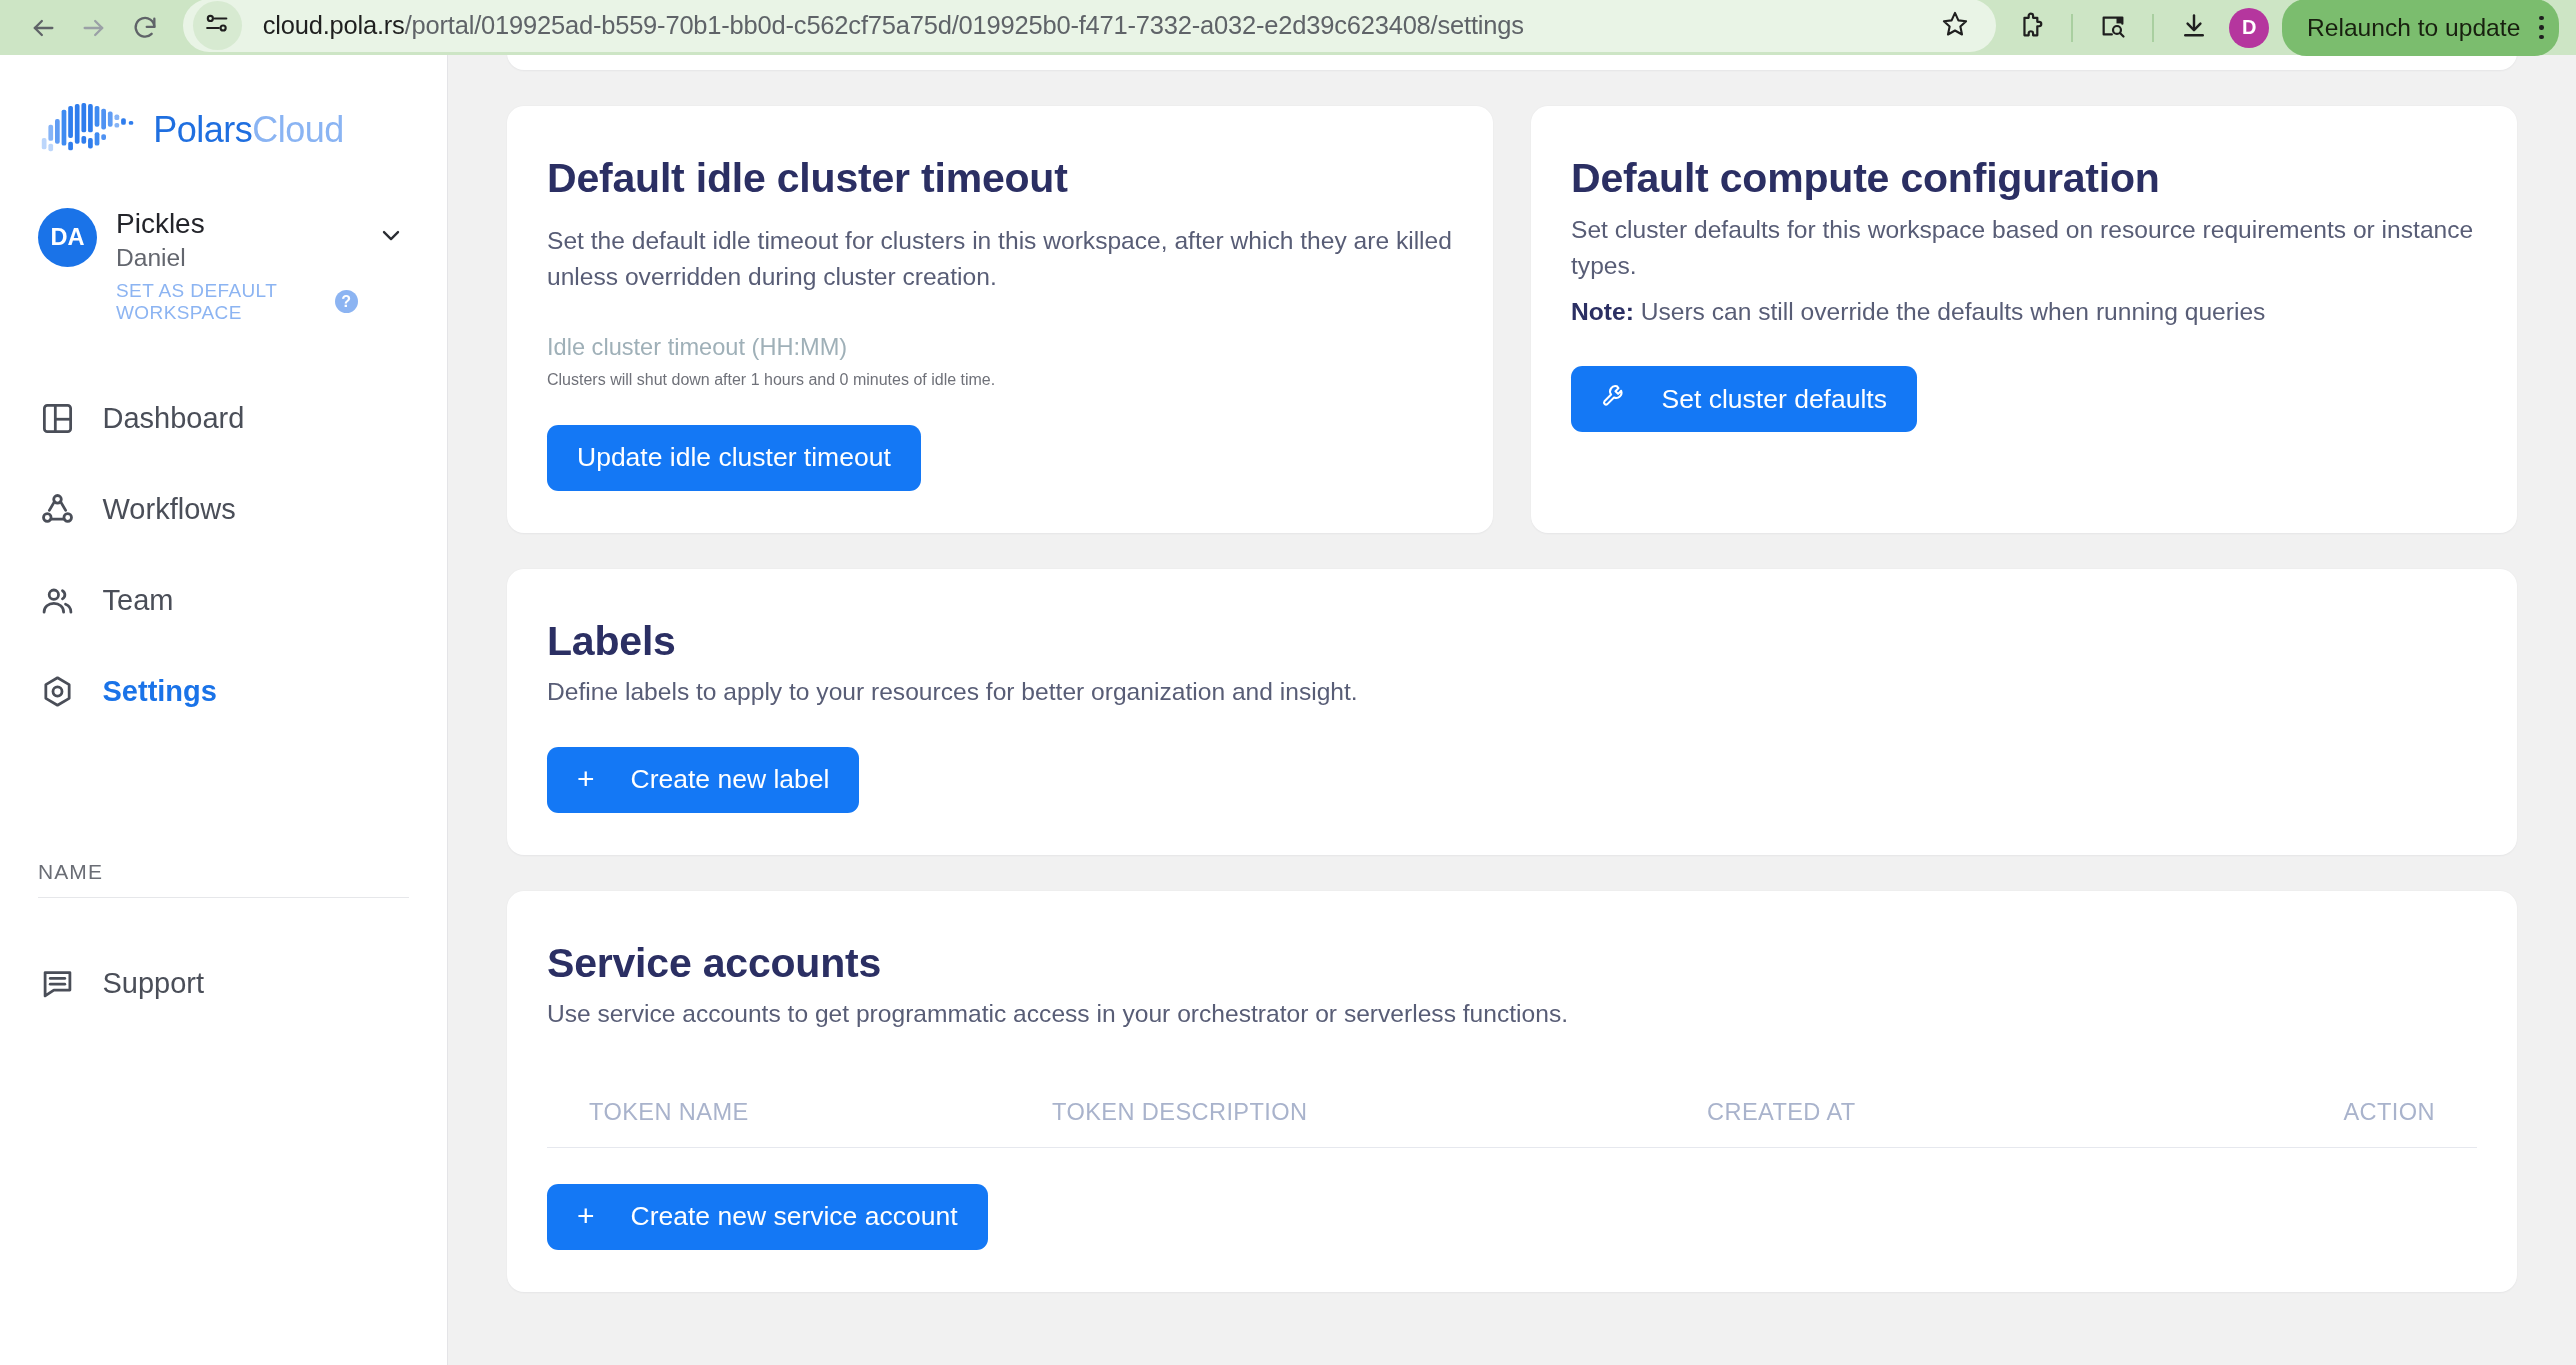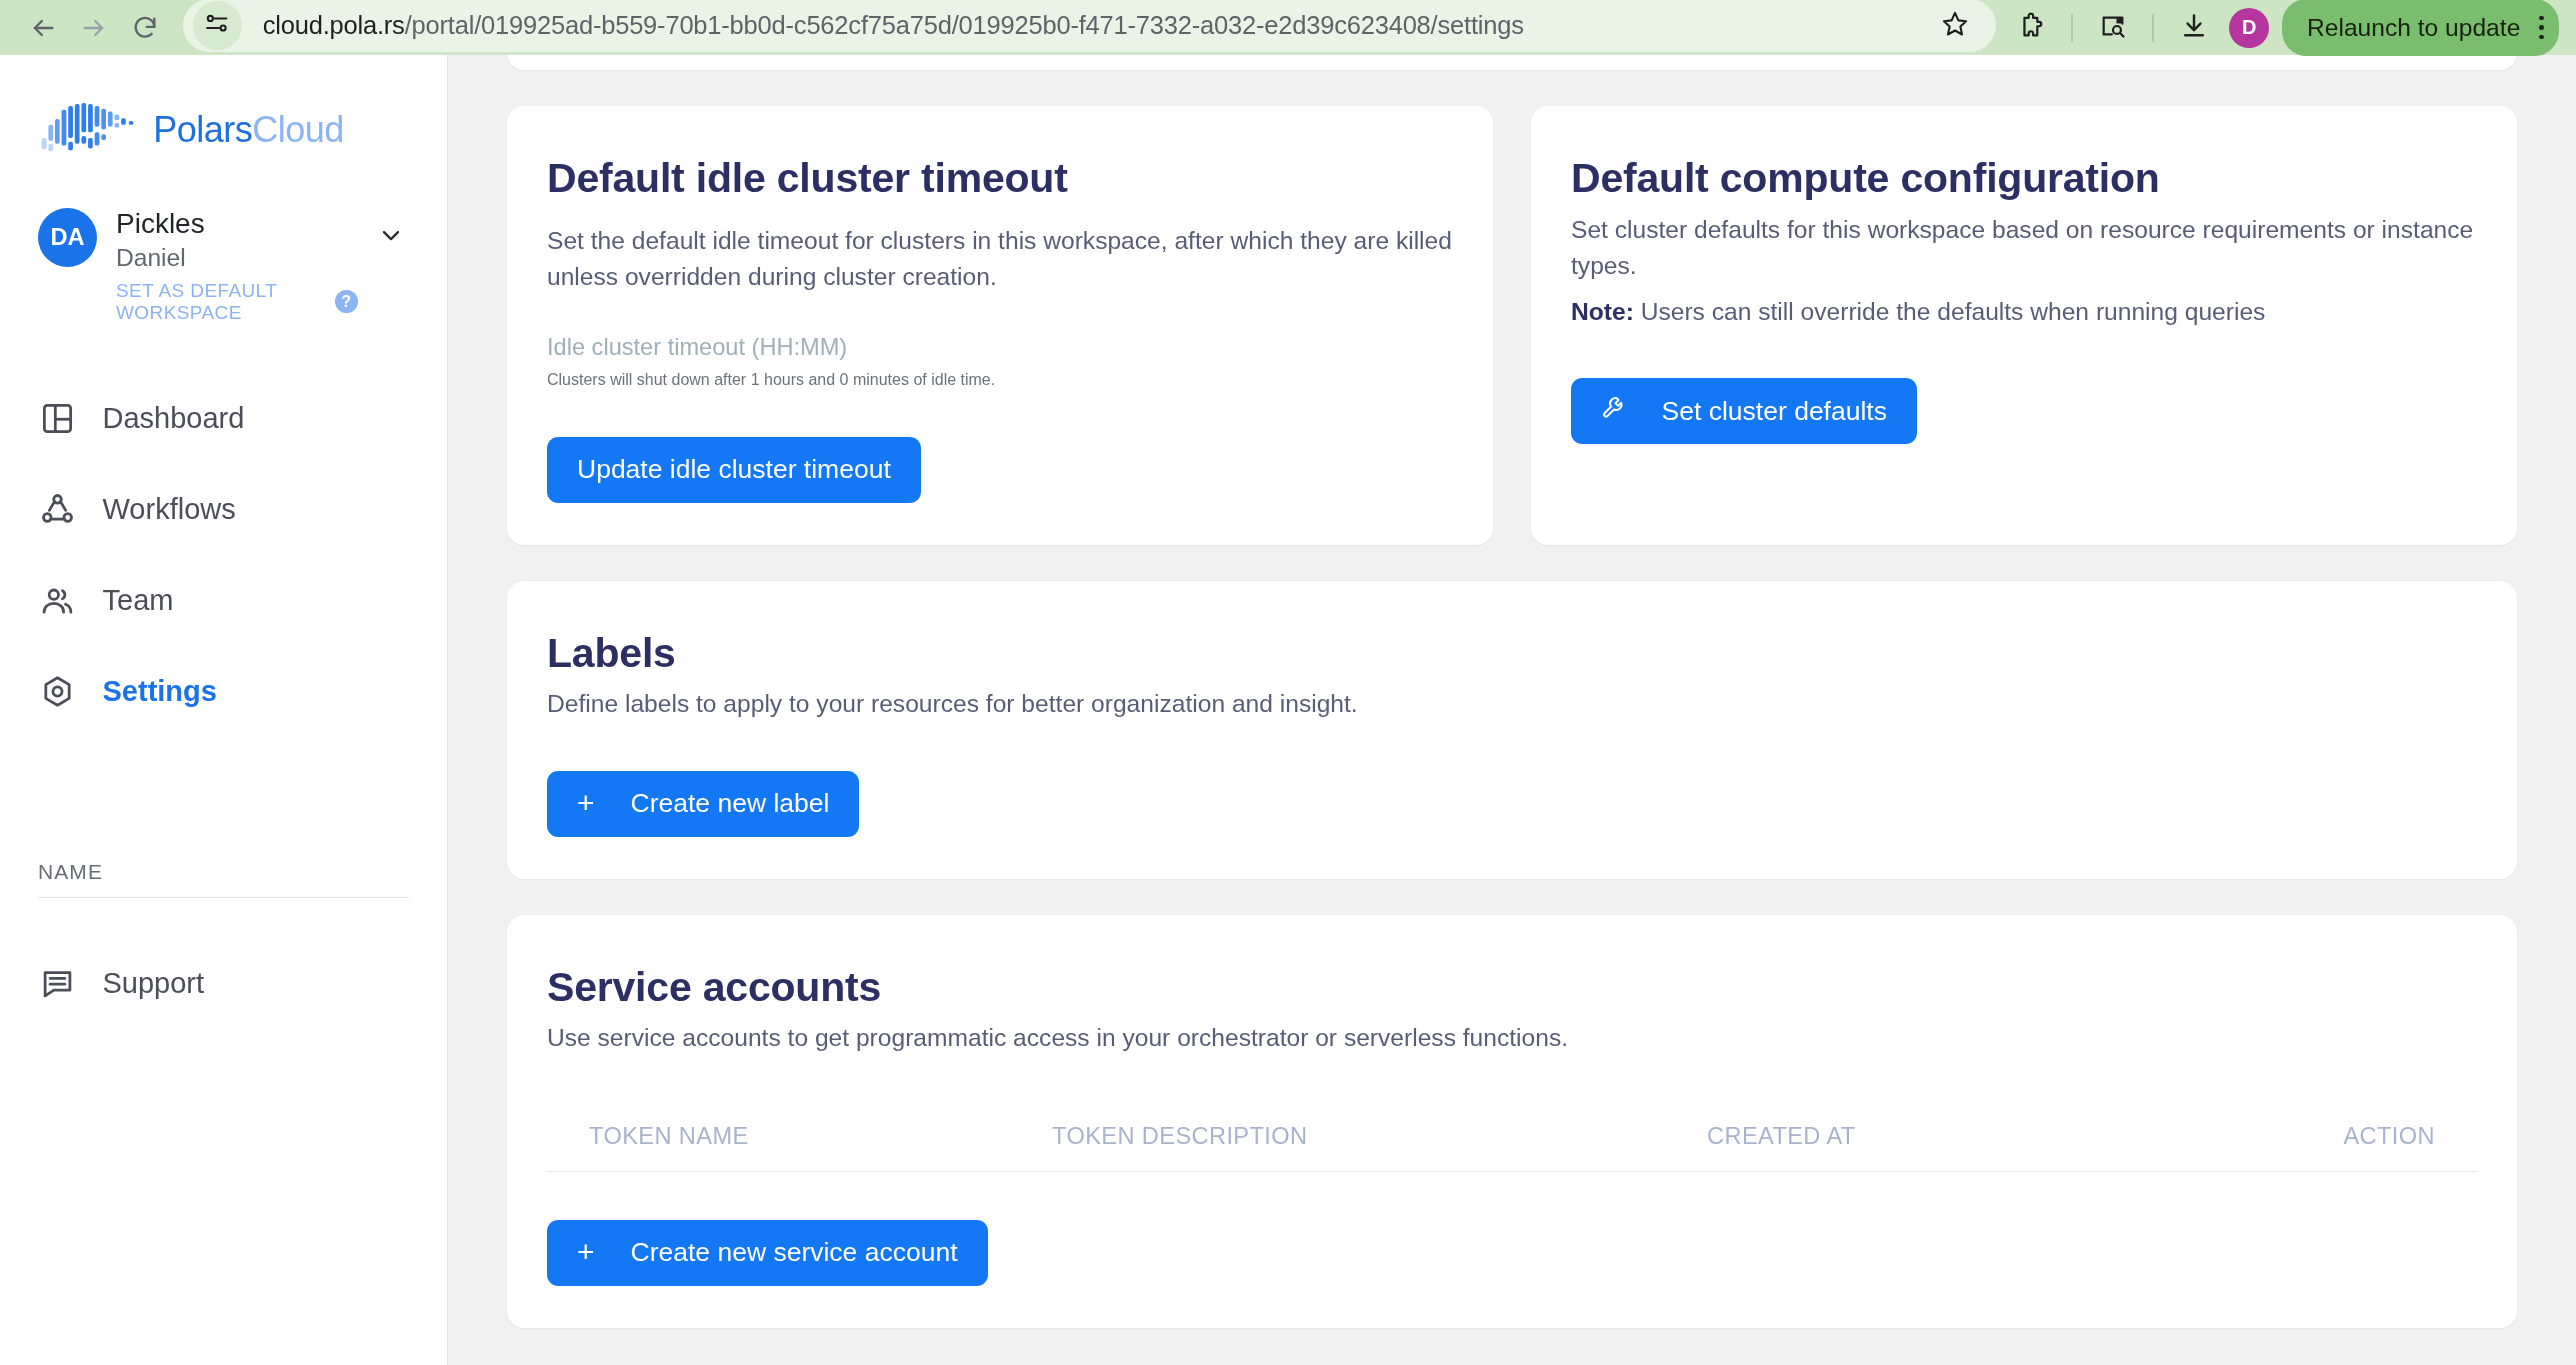--- a/index.html
+++ b/index.html
@@ -298,21 +298,21 @@
     color: #fff;
     border: none;
     border-radius: 11.3px;
     font-size: 26.5px;
     height: 66px;
     padding: 0 30px;
     font-family: "Liberation Sans", sans-serif;
     cursor: pointer;
     white-space: nowrap;
   }
-  .btn.mt { margin-top: 48px; gap: 36px; }
+  .btn.mt { margin-top: 36px; gap: 36px; }
   .btn .plus { font-size: 30px; font-weight: 300; line-height: 1; position: relative; top: -0.9px; }
 
   .table-wrap { margin-top: 66px; }
   .t-head {
     display: flex;
     padding: 0 42px 21px 42px;
     border-bottom: 0.9px solid #e6e8ee;
   }
   .t-head div {
     font-size: 23.6px;

